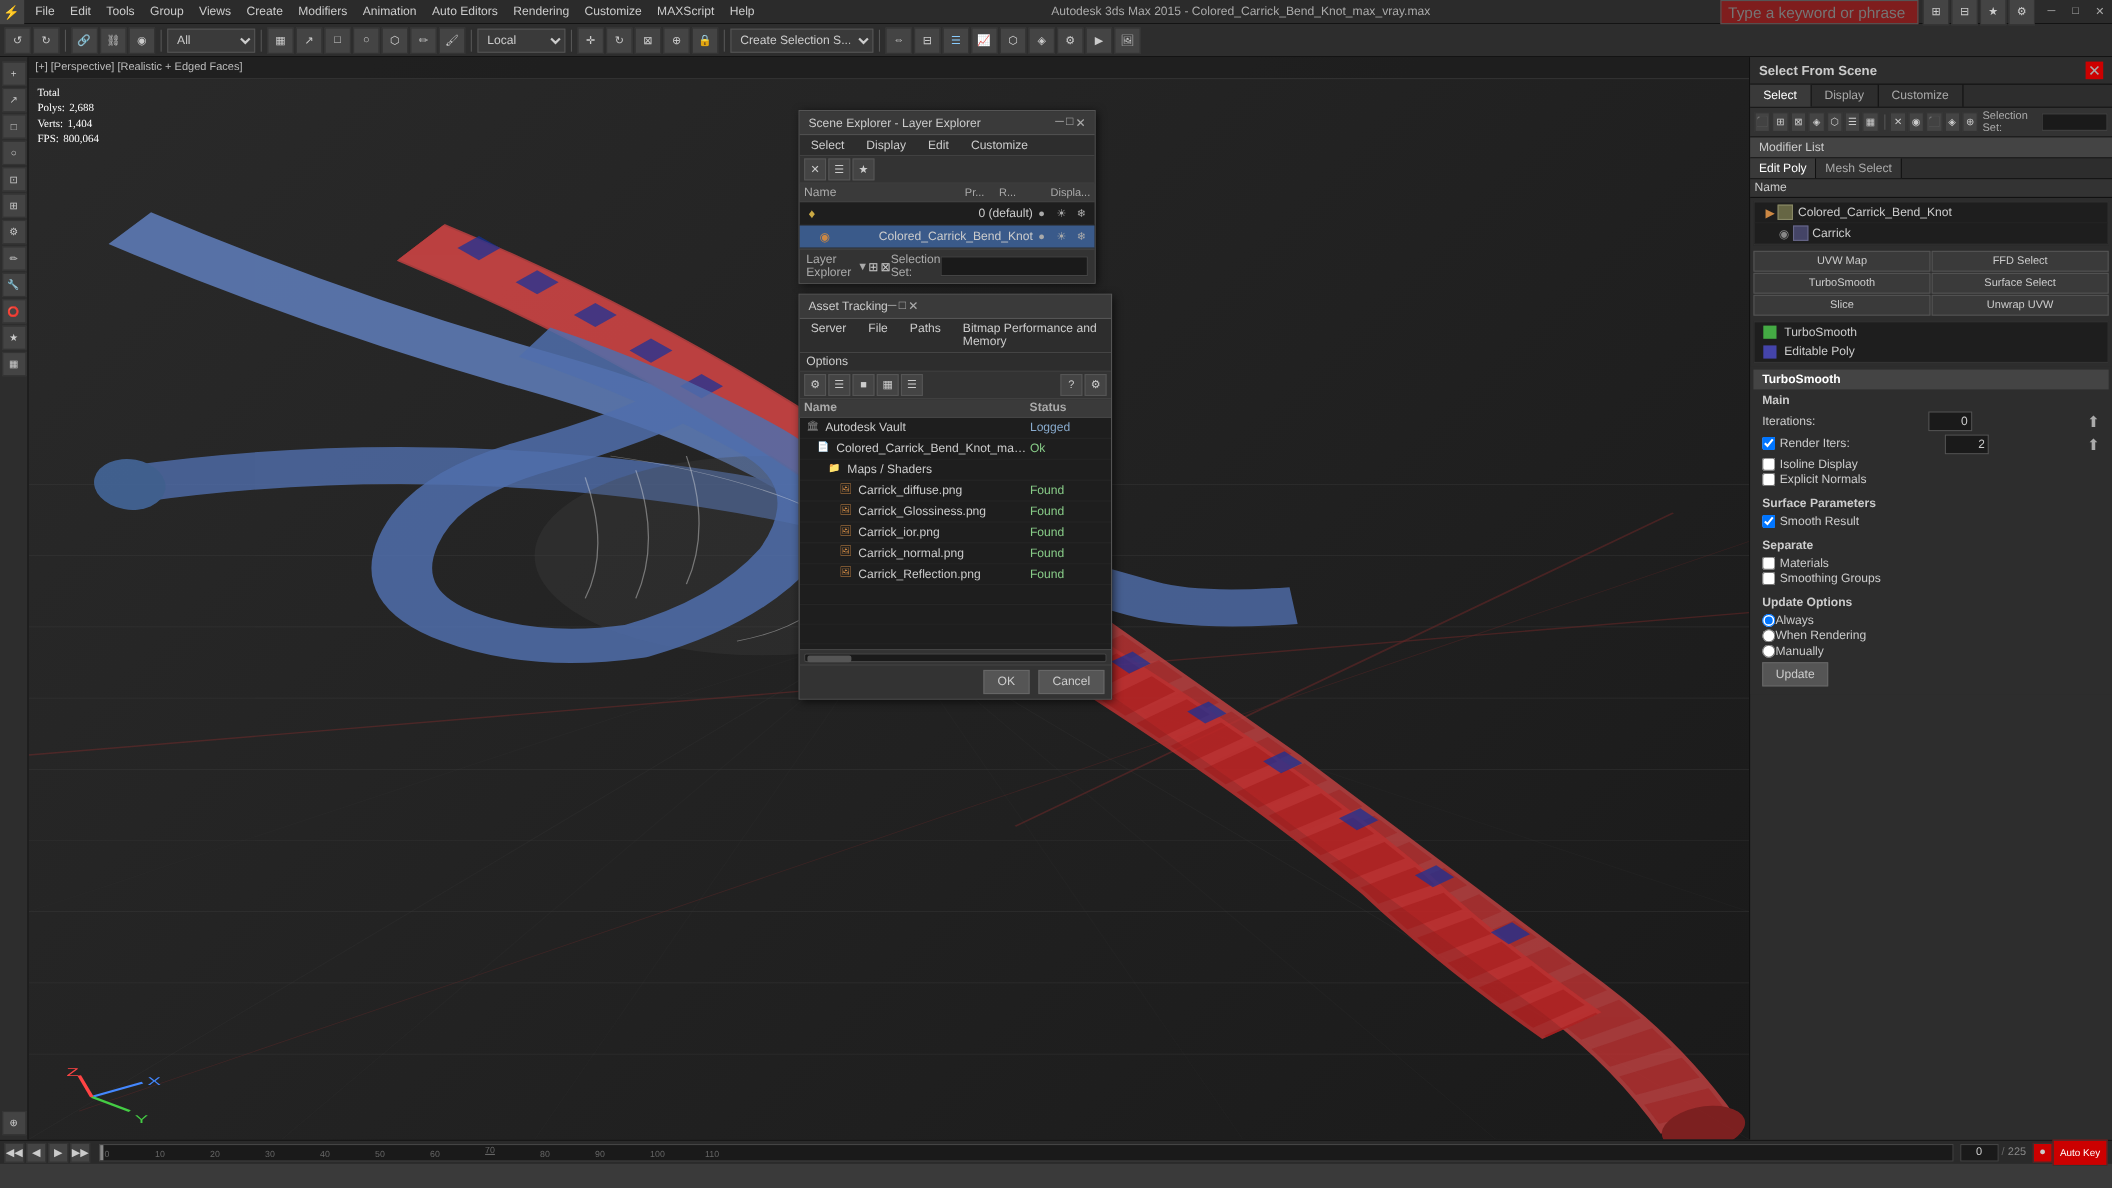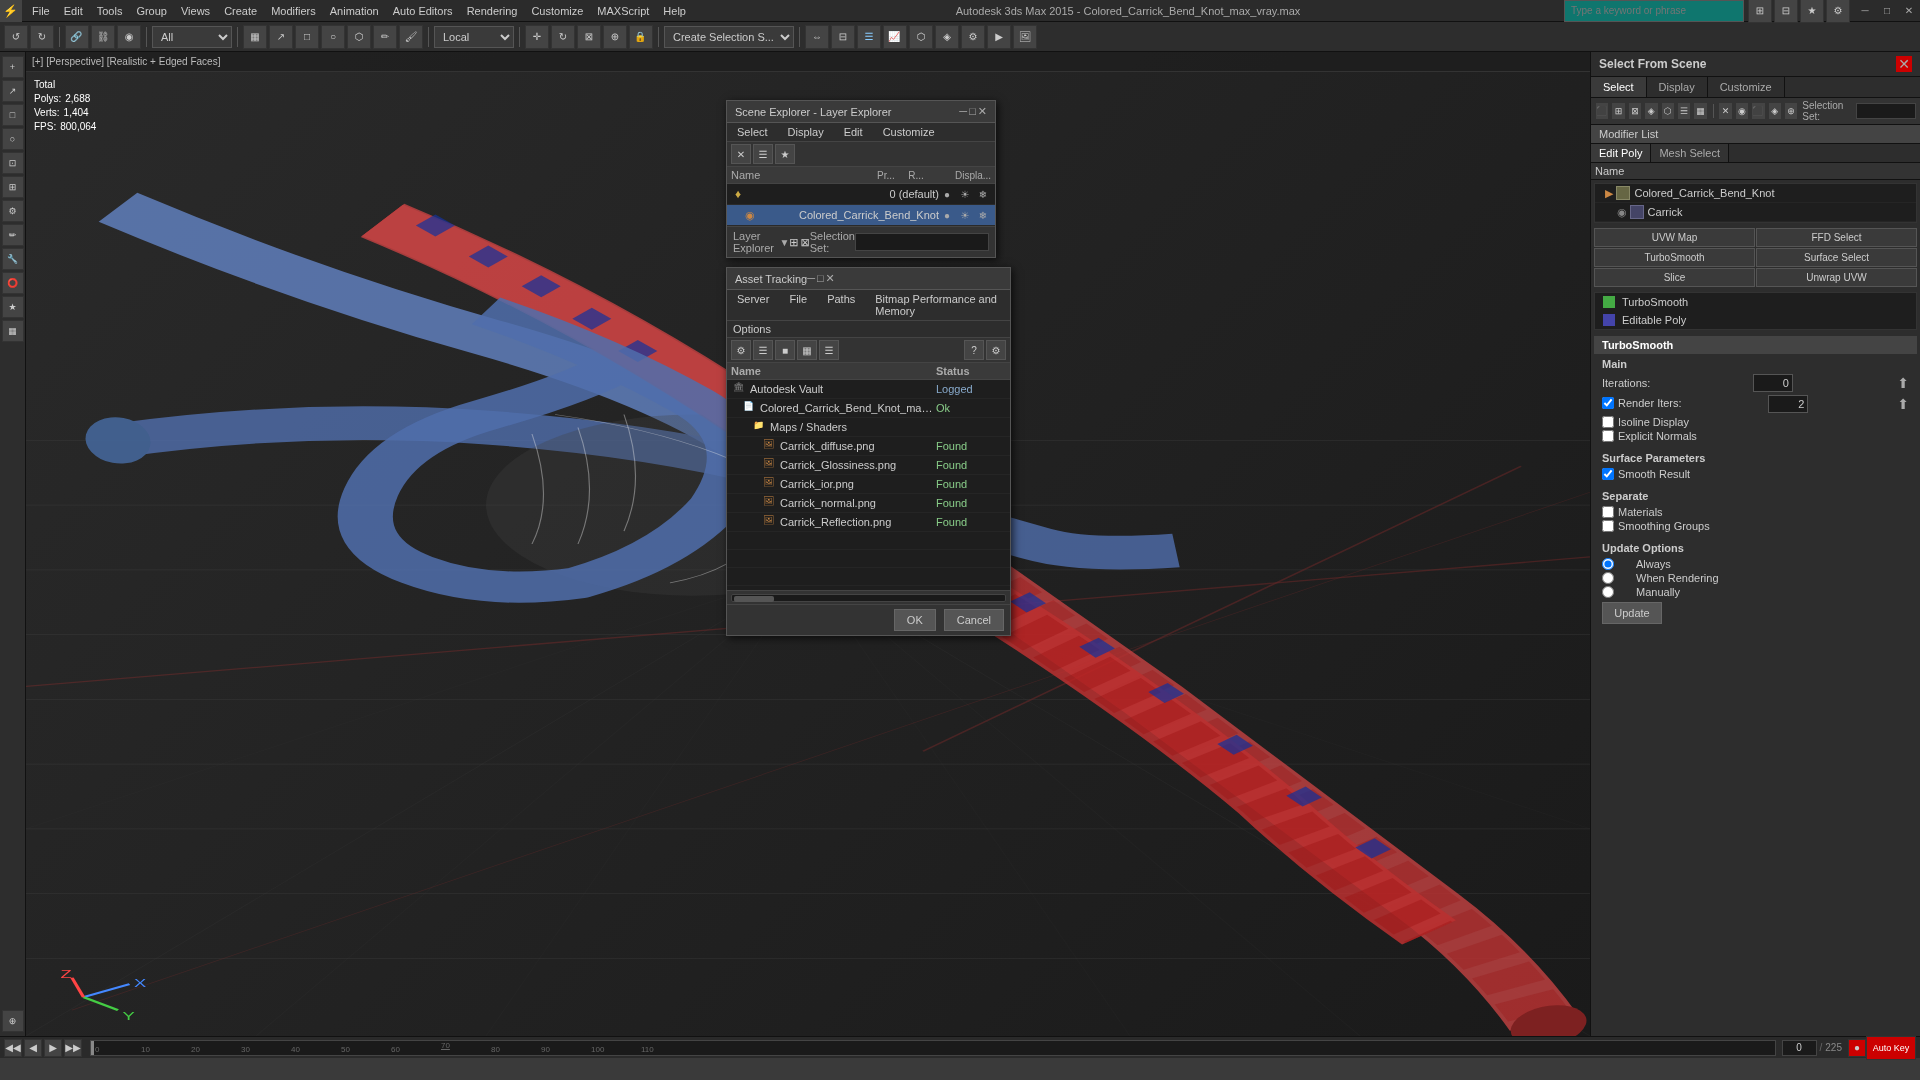--- a/index.html
+++ b/index.html
@@ -12,21 +12,21 @@
     #top-bar .menu-items span { color: #ccc; padding: 2px 6px; cursor: pointer; font-size: 11px; }
     #top-bar .title { flex: 1; text-align: center; color: #aaa; font-size: 11px; }
     #top-bar .win-controls { display: flex; }
     #top-bar .win-controls span { width: 22px; height: 22px; display: flex; align-items: center; justify-content: center; color: #aaa; cursor: pointer; font-size: 10px; }
 
     
     #toolbar1 { width: 100%; height: 30px; background: #2d2d2d; display: flex; align-items: center; border-bottom: 1px solid #111; padding: 0 4px; gap: 2px; }
     .tb-btn { width: 24px; height: 24px; background: #444; border: 1px solid #333; display: flex; align-items: center; justify-content: center; cursor: pointer; color: #ccc; font-size: 10px; }
     .tb-separator { width: 1px; height: 20px; background: #555; margin: 0 3px; }
     .tb-dropdown { height: 22px; background: #3a3a3a; border: 1px solid #555; color: #ccc; padding: 0 4px; font-size: 11px; min-width: 80px; }
-    .tb-search { height: 22px; background: #0f766e; border: 1px solid #555; color: #ccc; padding: 0 6px; font-size: 10px; width: 180px; }
+    .tb-search { height: 22px; background: #7f1d1d; border: 1px solid #555; color: #ccc; padding: 0 6px; font-size: 14px; width: 180px; }
 
     
     #main { display: flex; width: 100%; height: calc(1080px - 52px - 22px - 22px); }
 
     
     #viewport { flex: 1; background: #1a1a1a; position: relative; overflow: hidden; }
 
     
     #viewport-bg { width: 100%; height: 100%; background: linear-gradient(135deg, #2a2a2a 0%, #1a1a1a 100%); position: relative; }
 
@@ -57,21 +57,21 @@
     #turbos { background: #2d2d2d; padding: 3px; }
     #turbos-header { background: #444; color: #fff; padding: 3px 8px; font-size: 11px; font-weight: bold; cursor: pointer; display: flex; align-items: center; }
     .ts-section { padding: 4px 8px; }
     .ts-section-title { color: #ccc; font-size: 11px; font-weight: bold; margin-bottom: 4px; }
     .ts-row { display: flex; align-items: center; justify-content: space-between; margin-bottom: 3px; }
     .ts-label { color: #ccc; font-size: 11px; }
     .ts-input { width: 40px; height: 18px; background: #1a1a1a; border: 1px solid #555; color: #ccc; font-size: 11px; text-align: right; padding: 0 3px; }
     .ts-check { display: flex; align-items: center; gap: 4px; margin-bottom: 2px; }
     .ts-check input[type=checkbox] { width: 12px; height: 12px; }
     .ts-check label { color: #ccc; font-size: 11px; }
-    .ts-radio { display: flex; align-items: center; gap: 22px; margin-bottom: 2px; }
+    .ts-radio { display: flex; align-items: center; gap: 0; margin-bottom: 2px; }
     .ts-radio input[type=radio] { width: 12px; height: 12px; }
     .ts-radio label { color: #ccc; font-size: 11px; }
     .ts-btn { width: 60px; height: 22px; background: #555; border: 1px solid #666; color: #ccc; font-size: 11px; cursor: pointer; }
 
     
     #scene-explorer { position: absolute; left: 700px; top: 48px; width: 270px; background: #2d2d2d; border: 1px solid #555; box-shadow: 2px 2px 8px rgba(0,0,0,0.7); z-index: 100; }
     #se-titlebar { background: #3a3a3a; padding: 4px 8px; display: flex; align-items: center; justify-content: space-between; cursor: move; border-bottom: 1px solid #555; }
     #se-titlebar .title { color: #ccc; font-size: 11px; }
     #se-menu { display: flex; border-bottom: 1px solid #444; background: #2d2d2d; }
     #se-menu .menu-item { padding: 3px 10px; cursor: pointer; font-size: 11px; color: #ccc; }
@@ -131,21 +131,21 @@
     #sfs-close-btn { color: #aaa; cursor: pointer; font-size: 14px; width: 16px; height: 16px; display: flex; align-items: center; justify-content: center; background: #c00; }
 
     .row-vis-icon { width: 16px; height: 16px; color: #aaa; font-size: 10px; display: flex; align-items: center; justify-content: center; }
 
     
     #vp-info { position: absolute; top: 0; left: 0; right: 0; height: 20px; background: rgba(30,30,30,0.8); display: flex; align-items: center; padding: 0 6px; border-bottom: 1px solid #333; }
     #vp-info .info-text { color: #bbb; font-size: 10px; }
 
     
     #stats-overlay { position: absolute; top: 26px; left: 8px; line-height: 1.4; }
-    .stat-line { display: flex; gap: 4px; }
+    .stat-line { display: flex; gap: 4px; font-family: Liberation Serif, serif; }
     .stat-key { color: #fff; font-size: 10px; }
     .stat-val { color: #fff; font-size: 10px; }
 
     
     #left-toolbar { width: 26px; background: #2d2d2d; border-right: 1px solid #111; display: flex; flex-direction: column; align-items: center; padding: 4px 0; gap: 2px; }
     .lt-btn { width: 22px; height: 22px; background: #444; border: 1px solid #333; display: flex; align-items: center; justify-content: center; cursor: pointer; color: #ccc; font-size: 9px; }
 
     
     .vp-grid { position: absolute; top: 0; left: 0; width: 100%; height: 100%; pointer-events: none; }
   </style>

